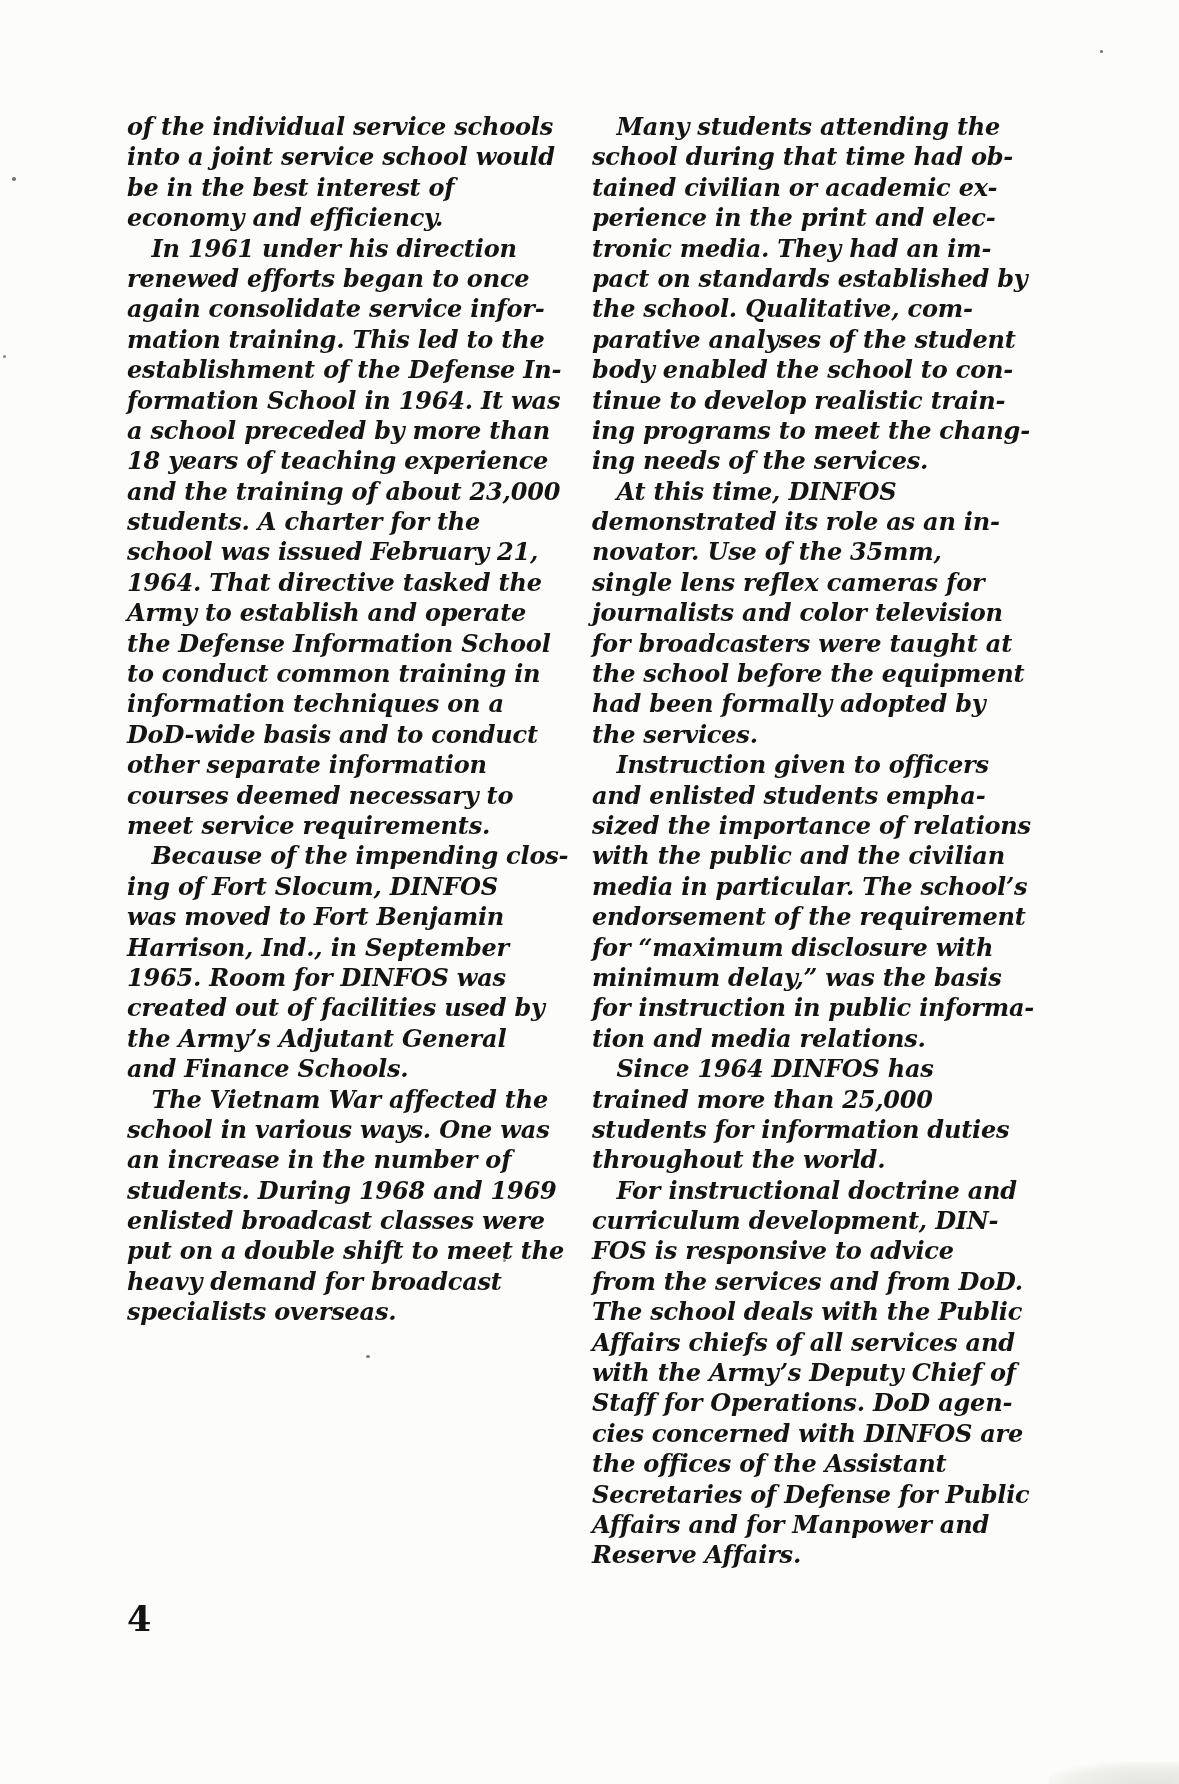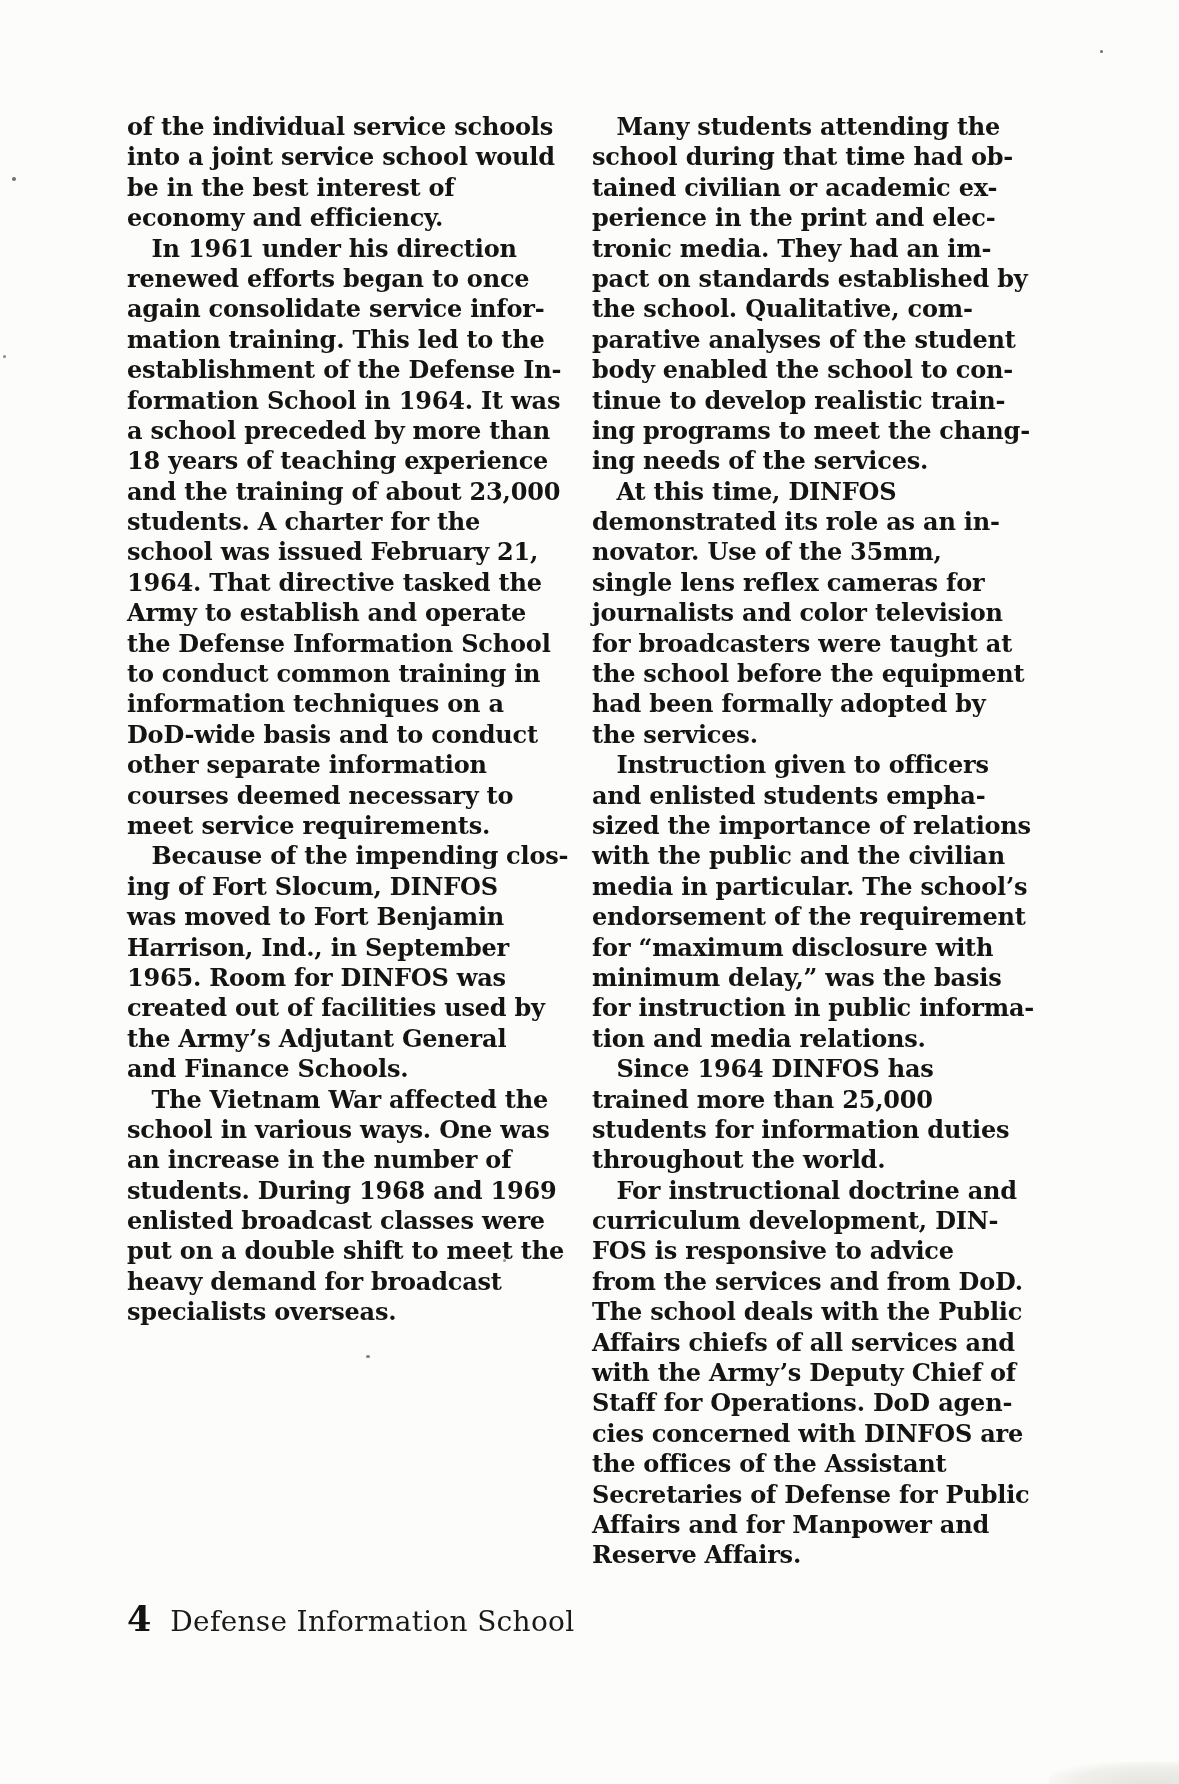--- a/index.html
+++ b/index.html
@@ -19,20 +19,21 @@
   }
   .col {
     position: absolute;
     top: 112px;
     font-size: 24px;
     font-weight: 700;
     line-height: 30.4px;
     letter-spacing: -0.2px;
     white-space: pre;
     color: #141414;
+    font-style: italic;
   }
   .col-left  { left: 127px; width: 445px; }
   .col-right { left: 592px; width: 450px; }
   .line { height: 30.4px; }
   .footer {
     position: absolute;
     left: 127px;
     top: 1598px;
     display: flex;
     align-items: baseline;
@@ -73,21 +74,20 @@
 <body>
 
 <div class="page">
 
   <div class="col col-left" id="col-left"><div class="line">of the individual service schools</div><div class="line">into a joint service school would</div><div class="line">be in the best interest of</div><div class="line">economy and efficiency.</div><div class="line">   In 1961 under his direction</div><div class="line">renewed efforts began to once</div><div class="line">again consolidate service infor-</div><div class="line">mation training. This led to the</div><div class="line">establishment of the Defense In-</div><div class="line">formation School in 1964. It was</div><div class="line">a school preceded by more than</div><div class="line">18 years of teaching experience</div><div class="line">and the training of about 23,000</div><div class="line">students. A charter for the</div><div class="line">school was issued February 21,</div><div class="line">1964. That directive tasked the</div><div class="line">Army to establish and operate</div><div class="line">the Defense Information School</div><div class="line">to conduct common training in</div><div class="line">information techniques on a</div><div class="line">DoD-wide basis and to conduct</div><div class="line">other separate information</div><div class="line">courses deemed necessary to</div><div class="line">meet service requirements.</div><div class="line">   Because of the impending clos-</div><div class="line">ing of Fort Slocum, DINFOS</div><div class="line">was moved to Fort Benjamin</div><div class="line">Harrison, Ind., in September</div><div class="line">1965. Room for DINFOS was</div><div class="line">created out of facilities used by</div><div class="line">the Army’s Adjutant General</div><div class="line">and Finance Schools.</div><div class="line">   The Vietnam War affected the</div><div class="line">school in various ways. One was</div><div class="line">an increase in the number of</div><div class="line">students. During 1968 and 1969</div><div class="line">enlisted broadcast classes were</div><div class="line">put on a double shift to meet the</div><div class="line">heavy demand for broadcast</div><div class="line">specialists overseas.</div></div>
 
   <div class="col col-right" id="col-right"><div class="line">   Many students attending the</div><div class="line">school during that time had ob-</div><div class="line">tained civilian or academic ex-</div><div class="line">perience in the print and elec-</div><div class="line">tronic media. They had an im-</div><div class="line">pact on standards established by</div><div class="line">the school. Qualitative, com-</div><div class="line">parative analyses of the student</div><div class="line">body enabled the school to con-</div><div class="line">tinue to develop realistic train-</div><div class="line">ing programs to meet the chang-</div><div class="line">ing needs of the services.</div><div class="line">   At this time, DINFOS</div><div class="line">demonstrated its role as an in-</div><div class="line">novator. Use of the 35mm,</div><div class="line">single lens reflex cameras for</div><div class="line">journalists and color television</div><div class="line">for broadcasters were taught at</div><div class="line">the school before the equipment</div><div class="line">had been formally adopted by</div><div class="line">the services.</div><div class="line">   Instruction given to officers</div><div class="line">and enlisted students empha-</div><div class="line">sized the importance of relations</div><div class="line">with the public and the civilian</div><div class="line">media in particular. The school’s</div><div class="line">endorsement of the requirement</div><div class="line">for “maximum disclosure with</div><div class="line">minimum delay,” was the basis</div><div class="line">for instruction in public informa-</div><div class="line">tion and media relations.</div><div class="line">   Since 1964 DINFOS has</div><div class="line">trained more than 25,000</div><div class="line">students for information duties</div><div class="line">throughout the world.</div><div class="line">   For instructional doctrine and</div><div class="line">curriculum development, DIN-</div><div class="line">FOS is responsive to advice</div><div class="line">from the services and from DoD.</div><div class="line">The school deals with the Public</div><div class="line">Affairs chiefs of all services and</div><div class="line">with the Army’s Deputy Chief of</div><div class="line">Staff for Operations. DoD agen-</div><div class="line">cies concerned with DINFOS are</div><div class="line">the offices of the Assistant</div><div class="line">Secretaries of Defense for Public</div><div class="line">Affairs and for Manpower and</div><div class="line">Reserve Affairs.</div></div>
 
   <div class="footer">
     <span class="pagenum">4</span>
-    <span class="booktitle">Defense Information School</span>
   </div>
 
   <span class="speck speck-1"></span>
   <span class="speck speck-2"></span>
   <span class="speck speck-3"></span>
   <span class="speck speck-4"></span>
   <span class="speck speck-5"></span>
   <div class="smudge"></div>
 
 </div>

